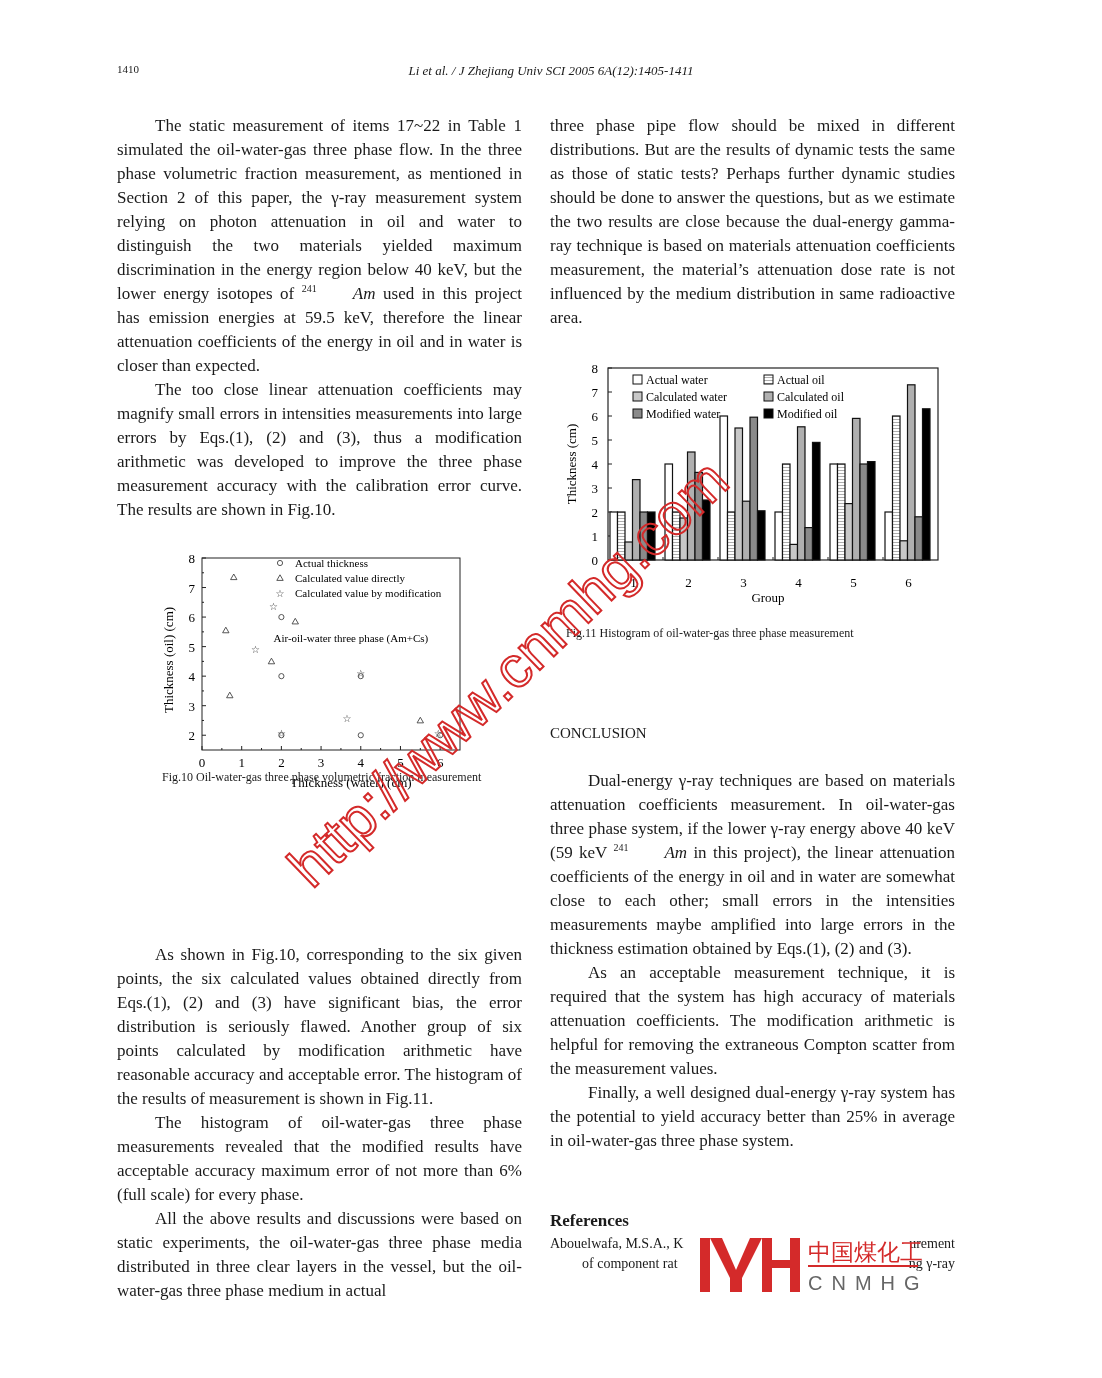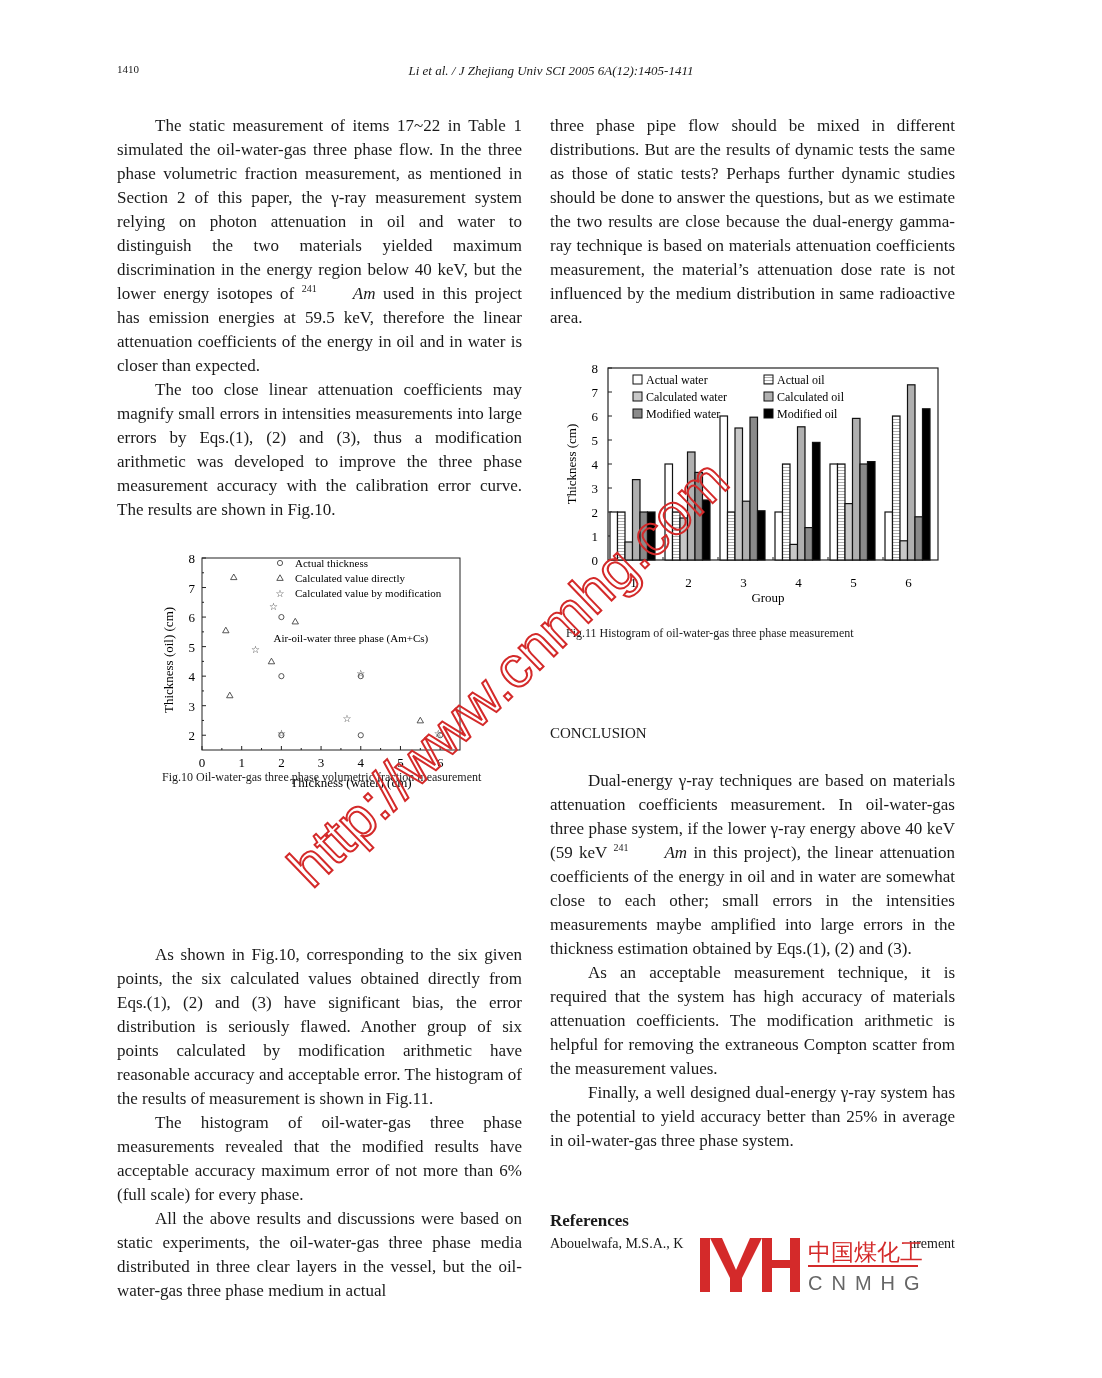--- a/index.html
+++ b/index.html
@@ -219,20 +219,24 @@
   <p>As an acceptable measurement technique, it is required that the system has high accuracy of materials attenuation coefficients. The modification arithmetic is helpful for removing the extraneous Compton scatter from the measurement values.</p>
   <p>Finally, a well designed dual-energy γ-ray system has the potential to yield accuracy better than 25% in average in oil-water-gas three phase system.</p>
 </div>
 
 <div class="refs-head">References</div>
 <div class="ref">
   <div style="display:flex;justify-content:space-between;gap:29px;">
       <span>Abouelwafa, M.S.A., K</span>
       <span>urement</span>
     </div>
+  <div class="l2" style="display:flex;justify-content:space-between;">
+      <span>of component rat</span>
+      <span>ng γ-ray</span>
+    </div>
 </div>
 
 <svg class="watermark" width="1102" height="1378">
   <text id="wm-text" x="0" y="0" transform="translate(312,890) rotate(-44)" font-size="58" fill="none" stroke="#d42a2a" stroke-width="2" style="font-family:&quot;Liberation Sans&quot;,&quot;DejaVu Sans&quot;,sans-serif;">http://www.cnmhg.com</text>
 </svg>
 
 <div class="logo">
   <svg width="270" height="60">
     <rect x="0" y="4" width="10" height="54" fill="#d42a2a"></rect>
     <polygon points="10,4 22,4 36,36 50,4 62,4 42,44 42,58 30,58 30,44" fill="#d42a2a"></polygon>

